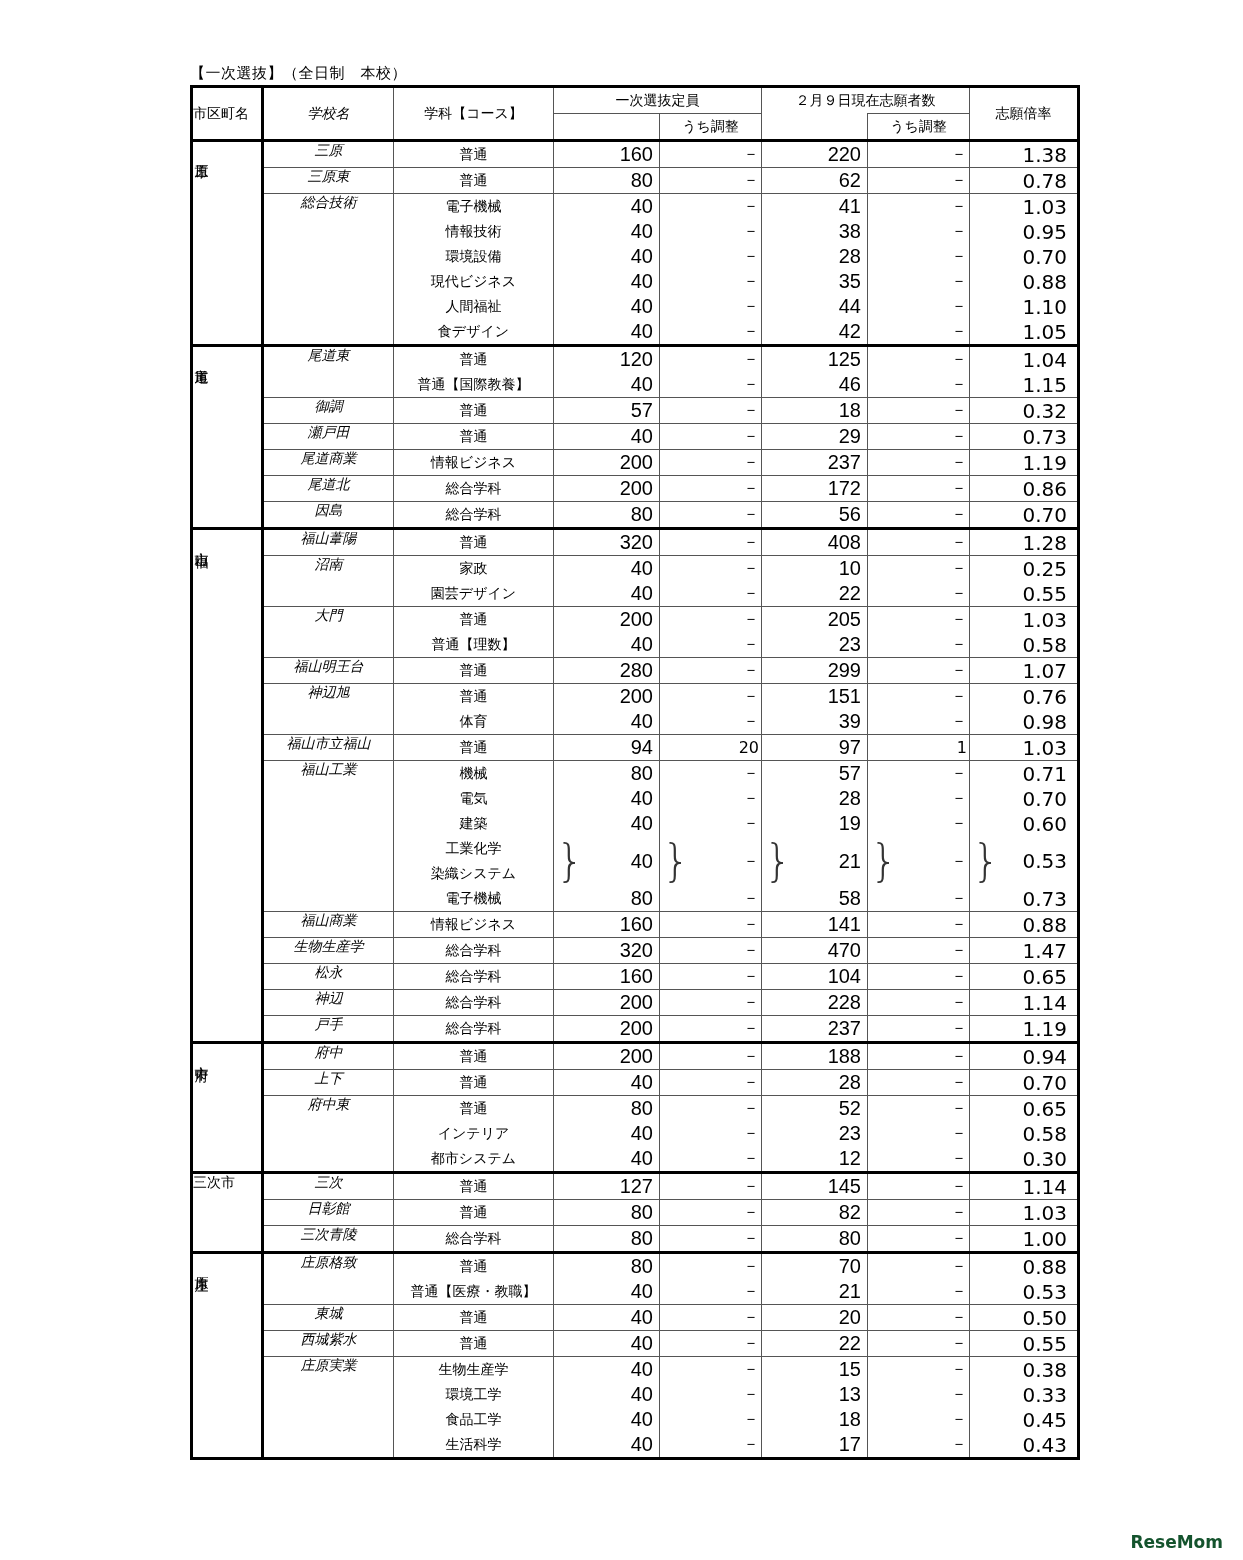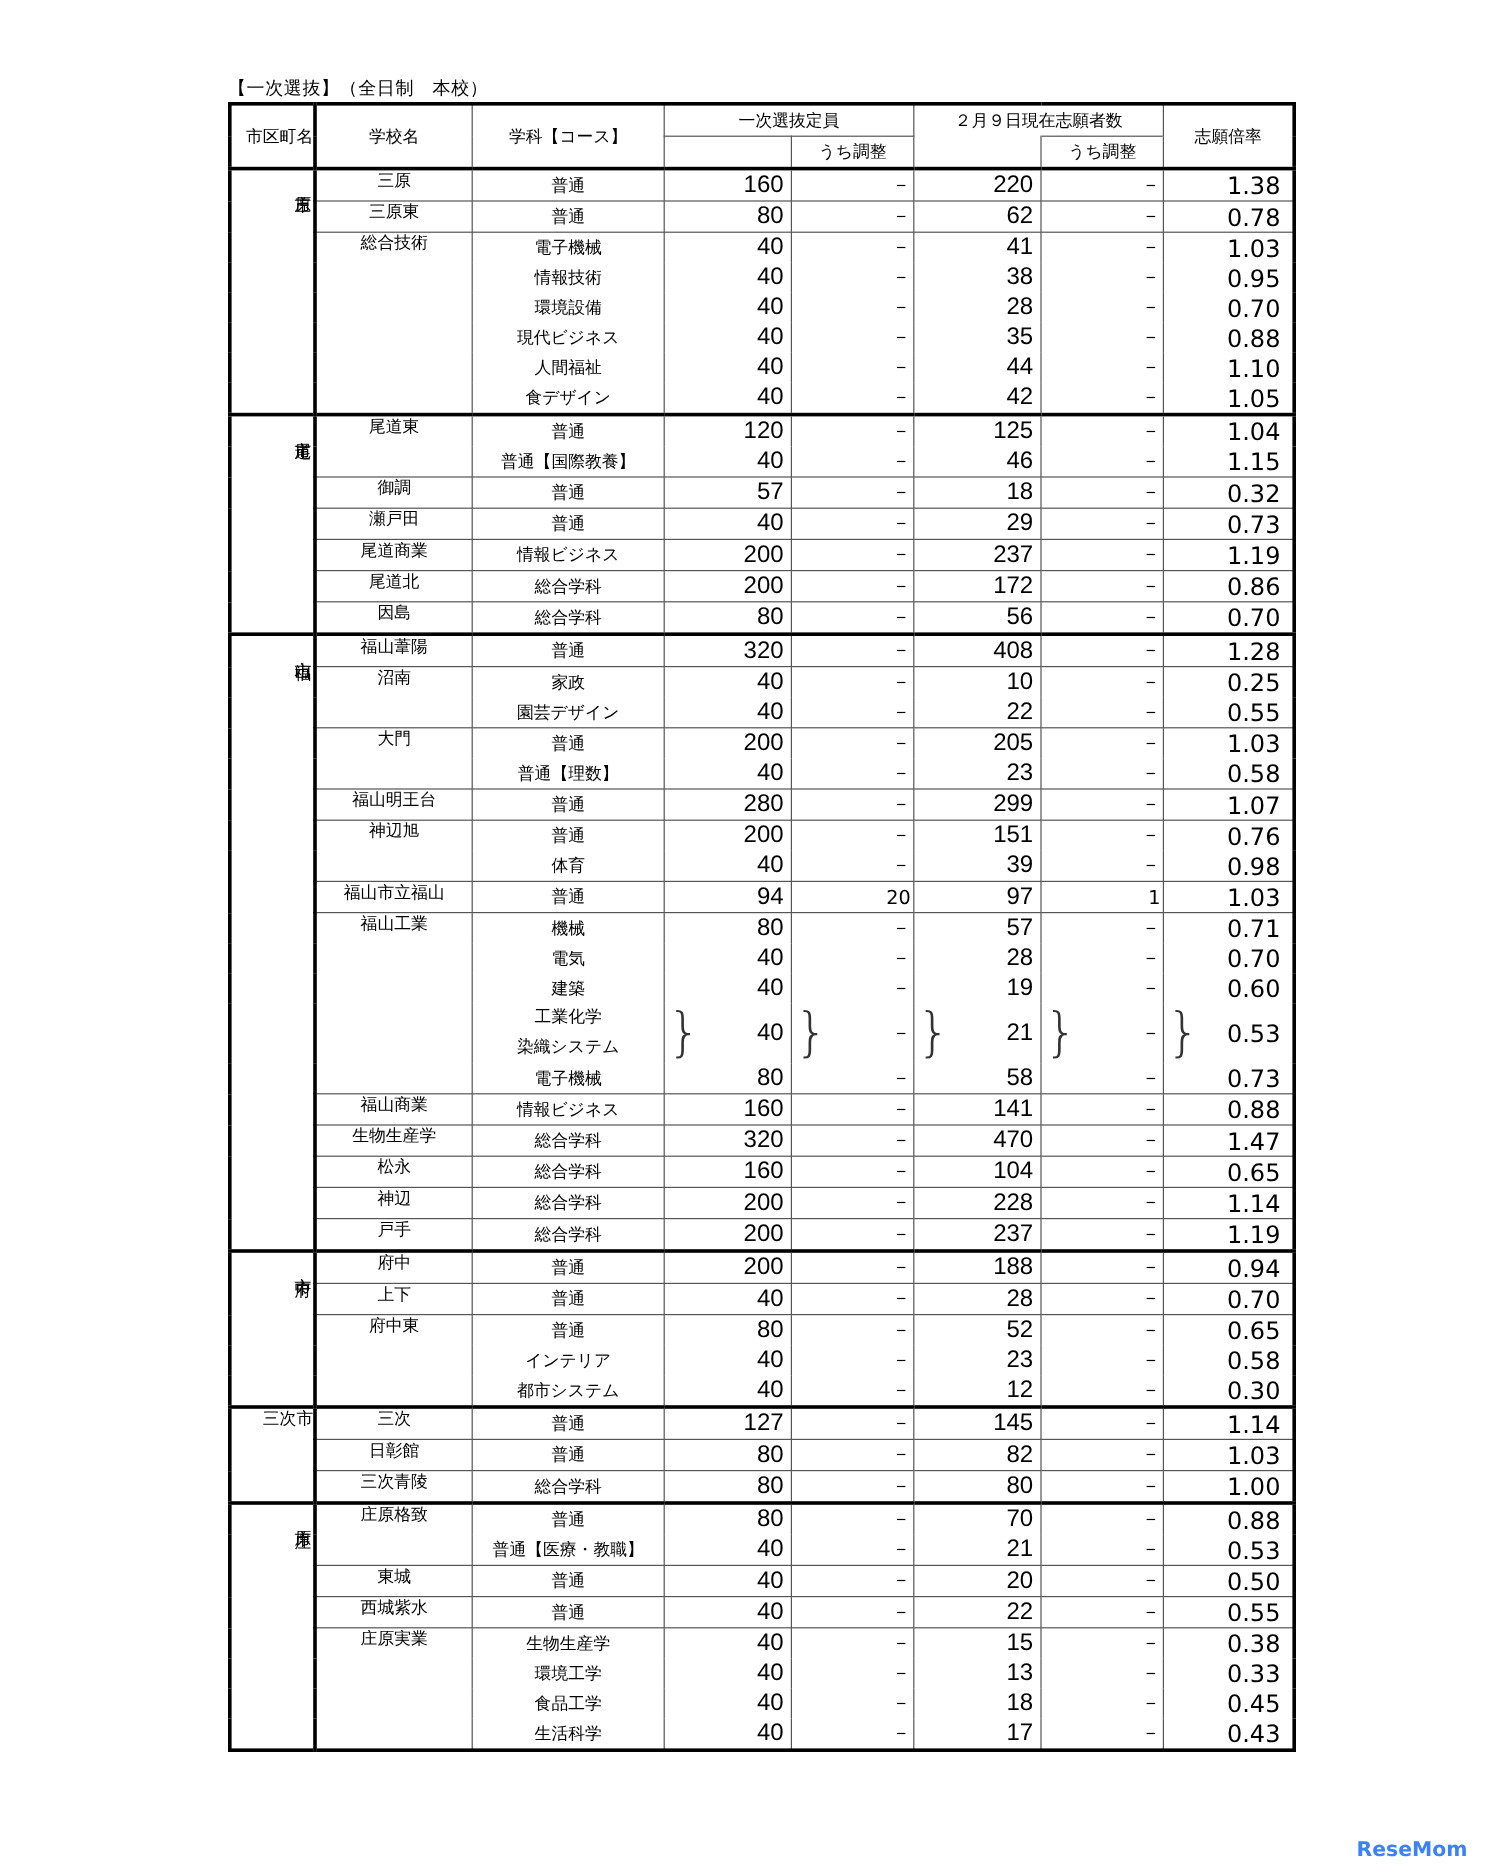--- a/index.html
+++ b/index.html
@@ -1,35 +1,35 @@
 <!DOCTYPE html>
 <html><head>
 <meta charset="utf-8">
 <style>
   html, body { margin: 0; padding: 0; background: #ffffff; }
   body { width: 1243px; height: 1560px; position: relative; font-family: "DejaVu Sans", sans-serif; color: #000; }
   .caption { position: absolute; left: 190px; top: 64px; font-size: 15px; letter-spacing: 0.5px; text-align: right; }
   table.t { position: absolute; left: 190px; top: 85px; border-collapse: collapse; border: 3px solid #000; table-layout: fixed; }
   table.t td, table.t th { border: 1px solid #555; padding: 0; height: 25px; font-size: 14px; font-weight: normal; white-space: nowrap; }
   table.t th { font-size: 14px; }
-  .c-city { width: 68px; border-right: 3px solid #000 !important; text-align: right; vertical-align: top; margin-top: 36px; }
-  .c-school { width: 129px; text-align: center; vertical-align: top; }
+  .c-city { width: 68px; border-right: 3px solid #000 !important; text-align: left; vertical-align: top; margin-top: 36px; }
+  .c-school { width: 129px; text-align: center; vertical-align: top; font-style: italic; }
   .c-course { width: 159px; text-align: center; }
   .c-num { width: 99px; text-align: right; padding-right: 6px !important; font-family: "Liberation Sans Narrow", "Liberation Sans", sans-serif; font-size: 20px !important; }
   .c-adj { width: 99px; text-align: right; padding-right: 2px !important; font-size: 16px !important; }
   .c-ratio { width: 97px; text-align: right; padding-right: 10px !important; font-size: 20px !important; margin-top: 20px; }
   .nbt { border-top: none !important; }
   .nbb { border-bottom: none !important; }
   tr.group-start td { border-top: 3px solid #000000; }
   .hdr th { height: 24px; }
   .vert { writing-mode: vertical-rl; text-orientation: upright; font-size: 14px; display: inline-block; margin-top: 4px; letter-spacing: -1px; }
   .brace-cell { position: relative; }
   .brace { position: absolute; left: 2px; top: 50%; transform: translateY(-50%); font-size: 44px; line-height: 1; color: #333; font-family: "DejaVu Sans", sans-serif; font-weight: 100; }
   .tall td { height: 51px; }
-  .logo { position: absolute; right: 20px; bottom: 8px; font-family: "DejaVu Sans", sans-serif; font-weight: bold; font-size: 17px; color: #3b82f6; }
+  .logo { position: absolute; right: 20px; bottom: 8px; font-family: "DejaVu Sans", sans-serif; font-weight: bold; font-size: 17px; color: #14532d; }
 </style>
 </head>
 <body>
 
 <div class="caption">【一次選抜】（全日制　本校）</div>
 
 <table class="t">
   <thead>
     <tr class="hdr">
       <th class="c-city" rowspan="2" style="vertical-align:middle">市区町名</th>

